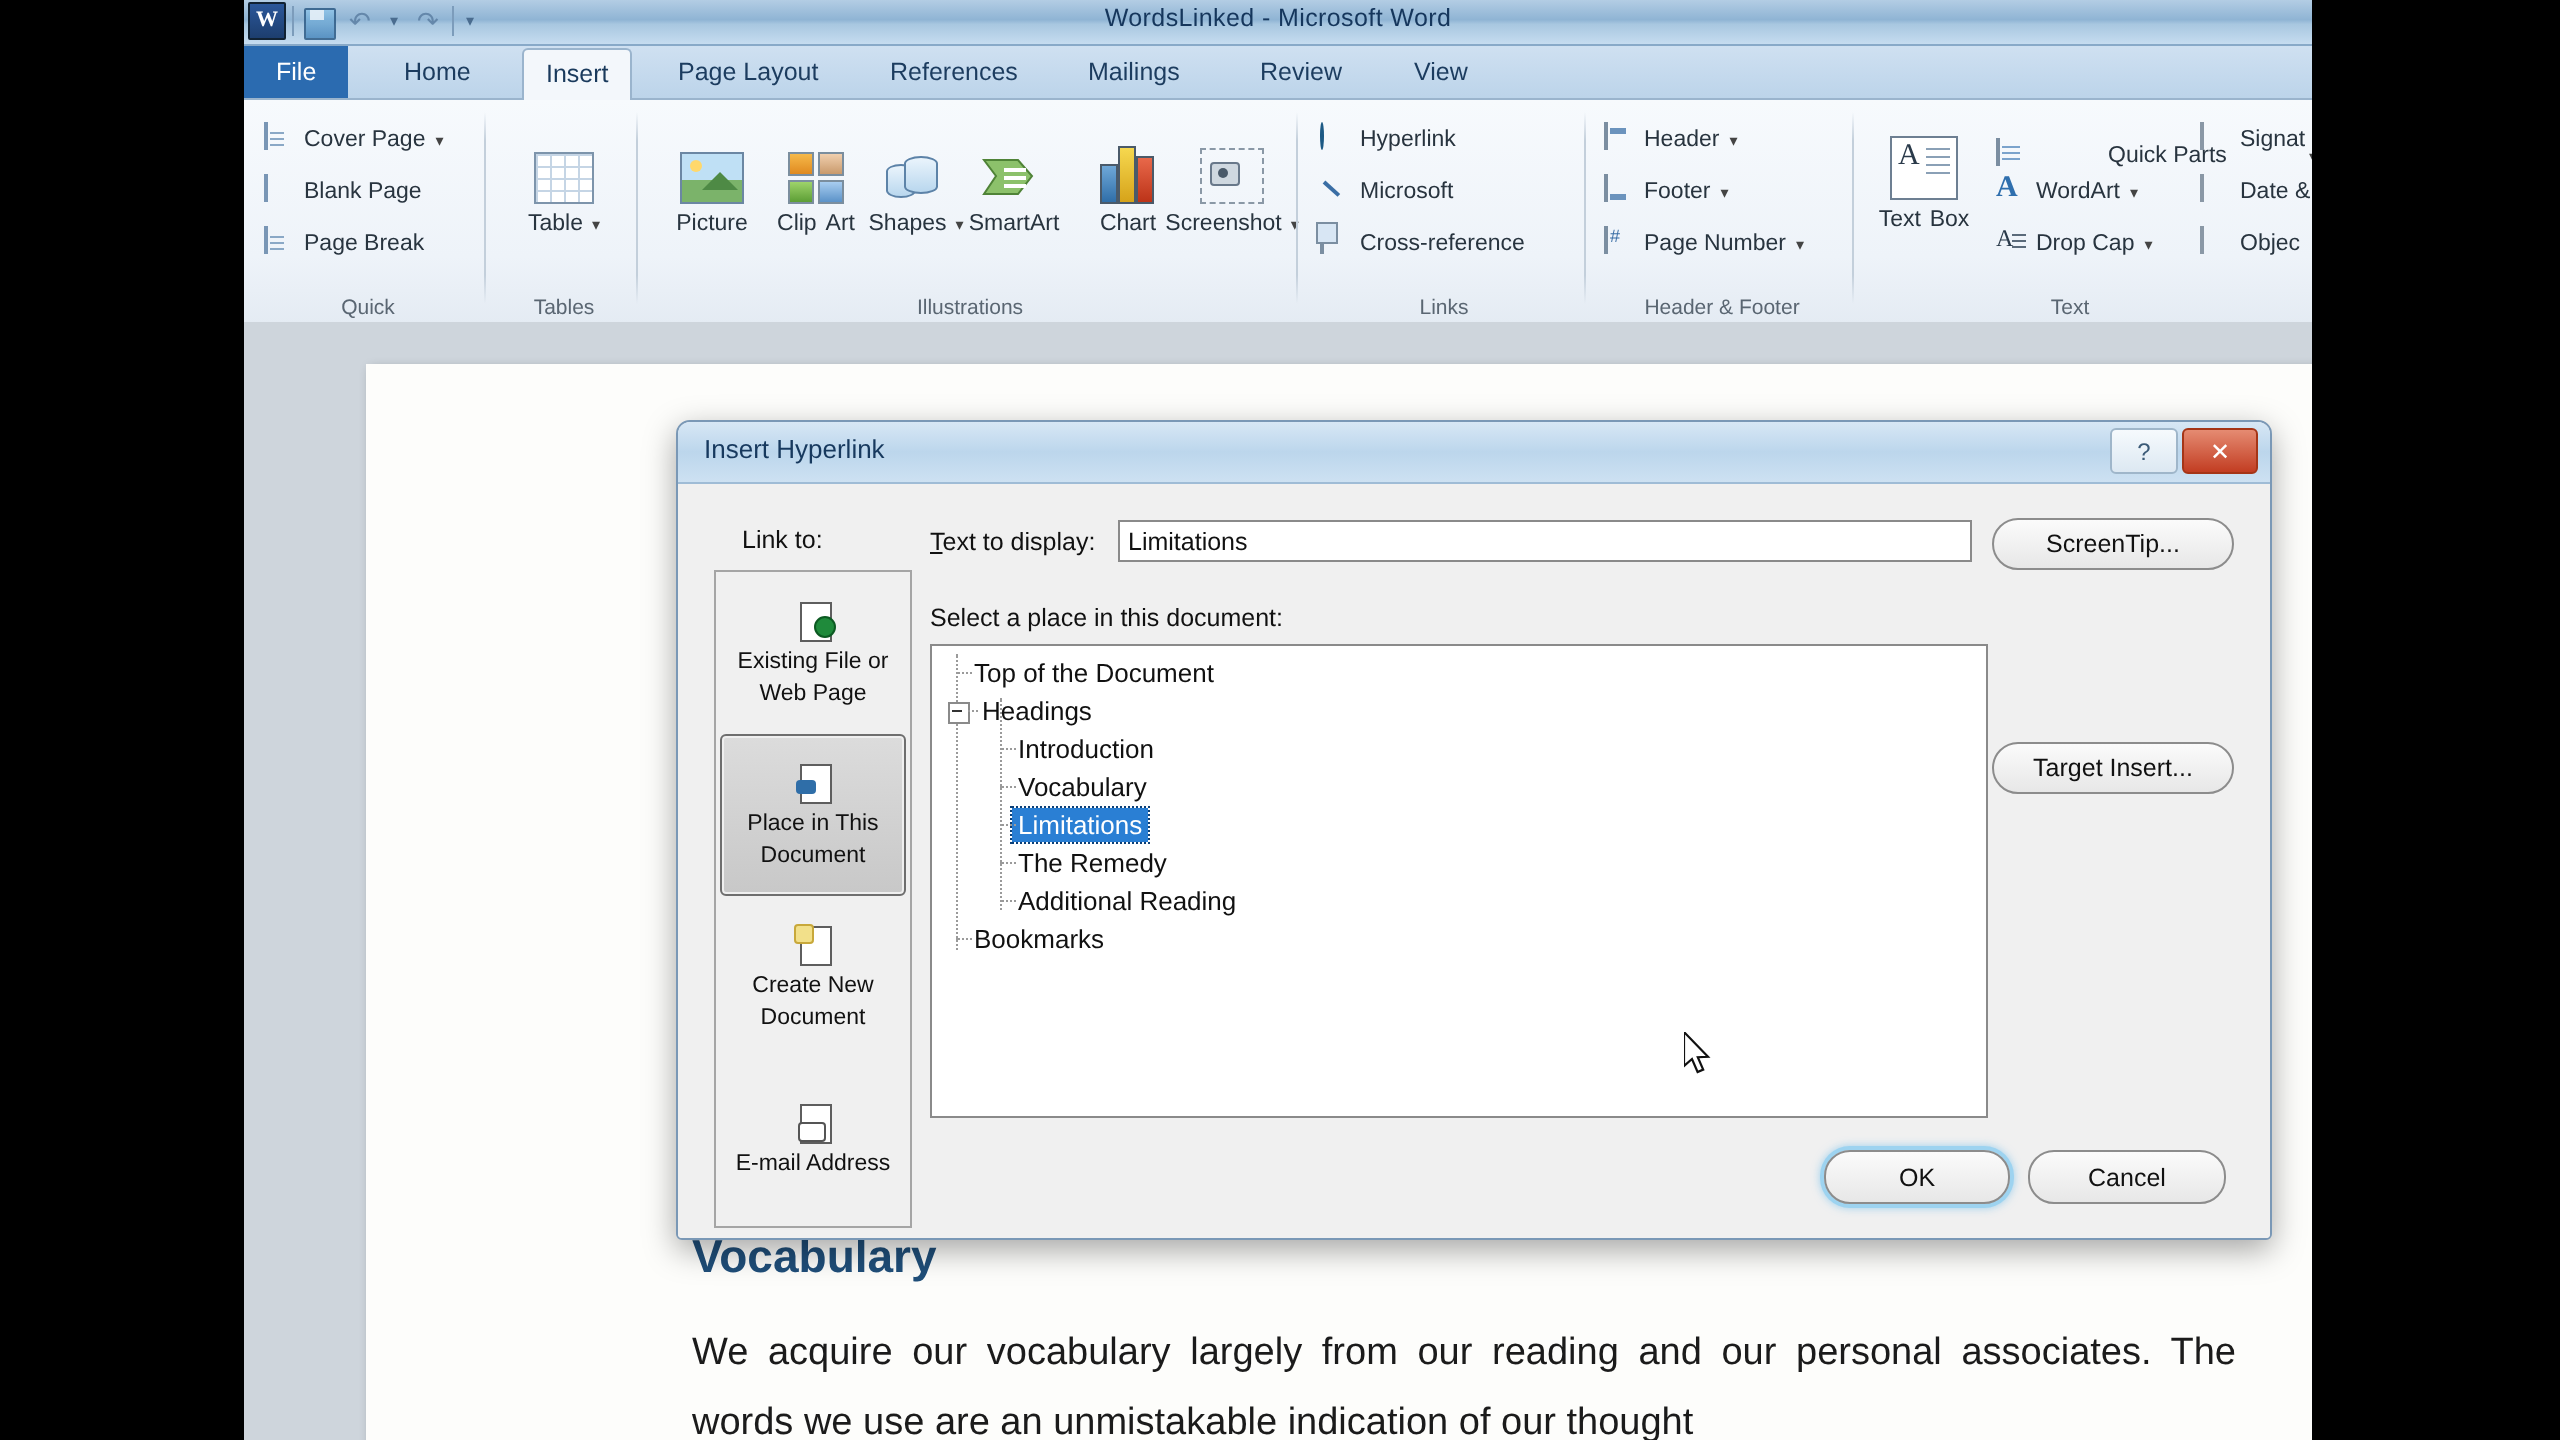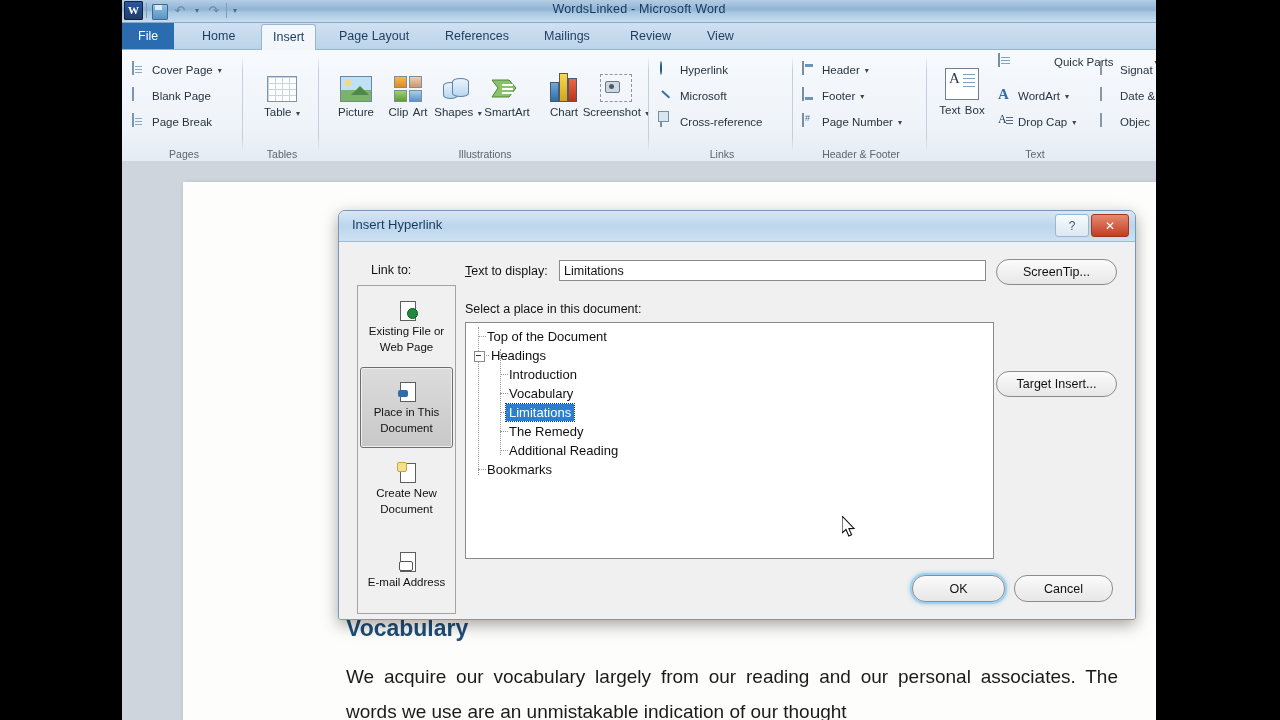--- a/index.html
+++ b/index.html
@@ -237,21 +237,21 @@
           <span class="cv">▾</span>
         </div>
         <div class="smbtn" style="left:6px;top:34px;">
           <span class="sic"><span class="doc-ico"></span></span>
           <span>Blank Page</span>
         </div>
         <div class="smbtn" style="left:6px;top:60px;">
           <span class="sic"><span class="doc-ico lines"></span></span>
           <span>Page Break</span>
         </div>
-        <div class="glabel">Pages</div>
+        <div class="glabel">Quick</div>
       </div>
       <div class="gdiv" style="left:120px;"></div>
 
       <div class="group" style="left:124px;width:72px;">
         <div class="bigbtn" style="left:8px;top:12px;">
           <span class="ic">
               <span class="tbl-ico"><span class="hdr"></span></span>
             </span>
           <span class="lb">Table</span>
           <span class="cv">▾</span>
@@ -369,21 +369,21 @@
           <span class="ic">
               <span class="tbox-ico">
                 <span class="A">A</span>
                 <span class="ln"></span>
               </span>
             </span>
           <span class="lb">Text</span>
           <span class="lb">Box</span>
         </div>
 
-        <div class="smbtn" style="left:68px;top:0;gap:40px;">
+        <div class="smbtn" style="left:68px;top:16px;gap:40px;">
           <span class="sic"><span class="qp-ico"></span></span>
           <span>Quick Parts</span>
           <span class="cv">▾</span>
         </div>
         <div class="smbtn" style="left:68px;top:34px;">
           <span class="sic"><span class="wa-ico"></span></span>
           <span>WordArt</span>
           <span class="cv">▾</span>
         </div>
         <div class="smbtn" style="left:68px;top:60px;">

